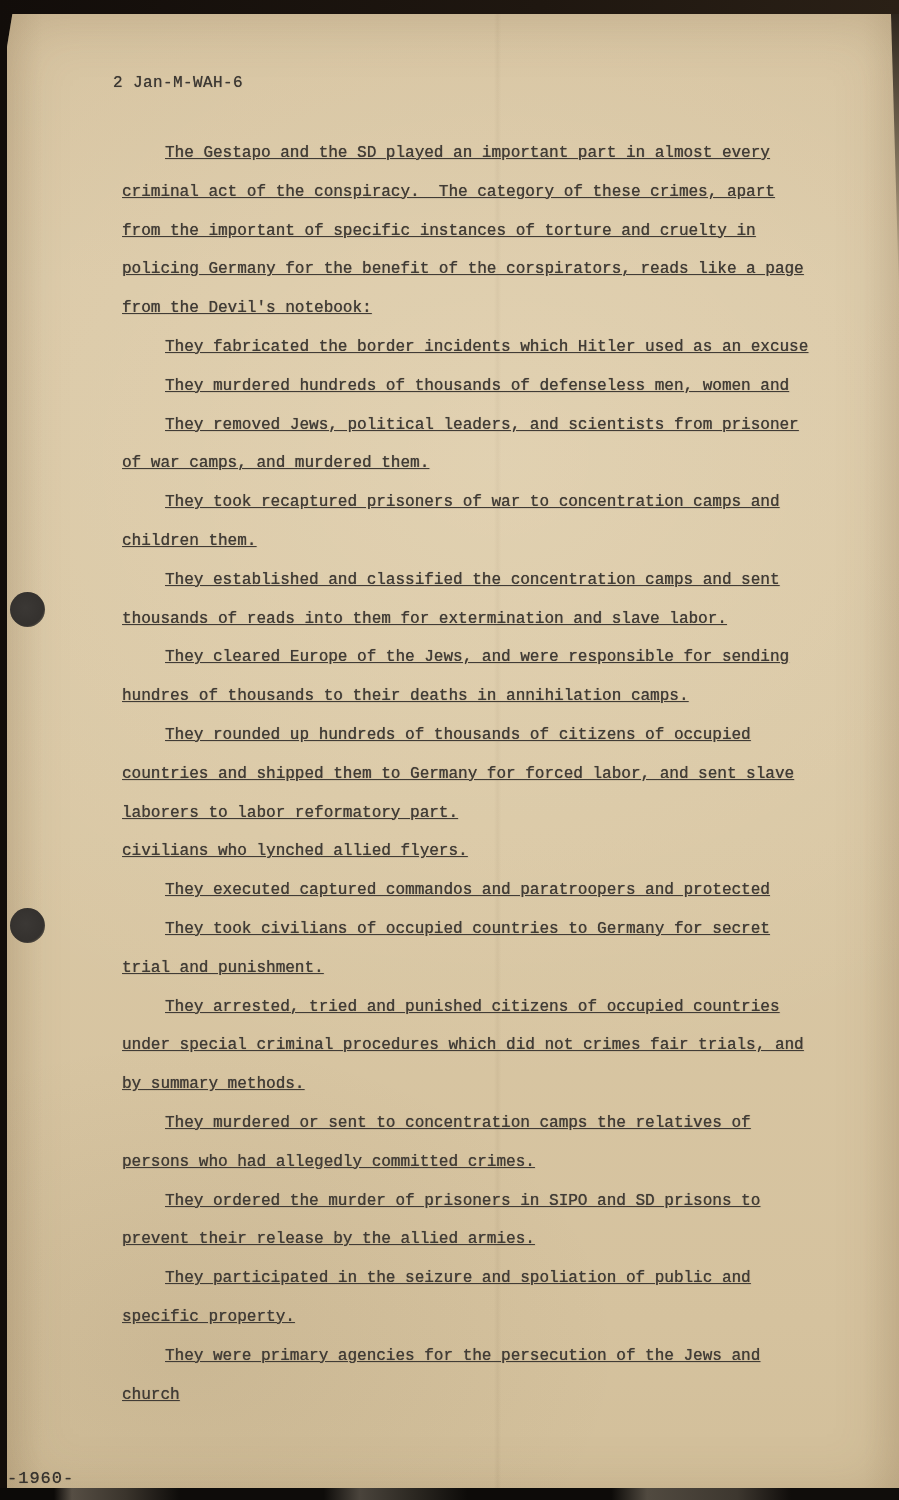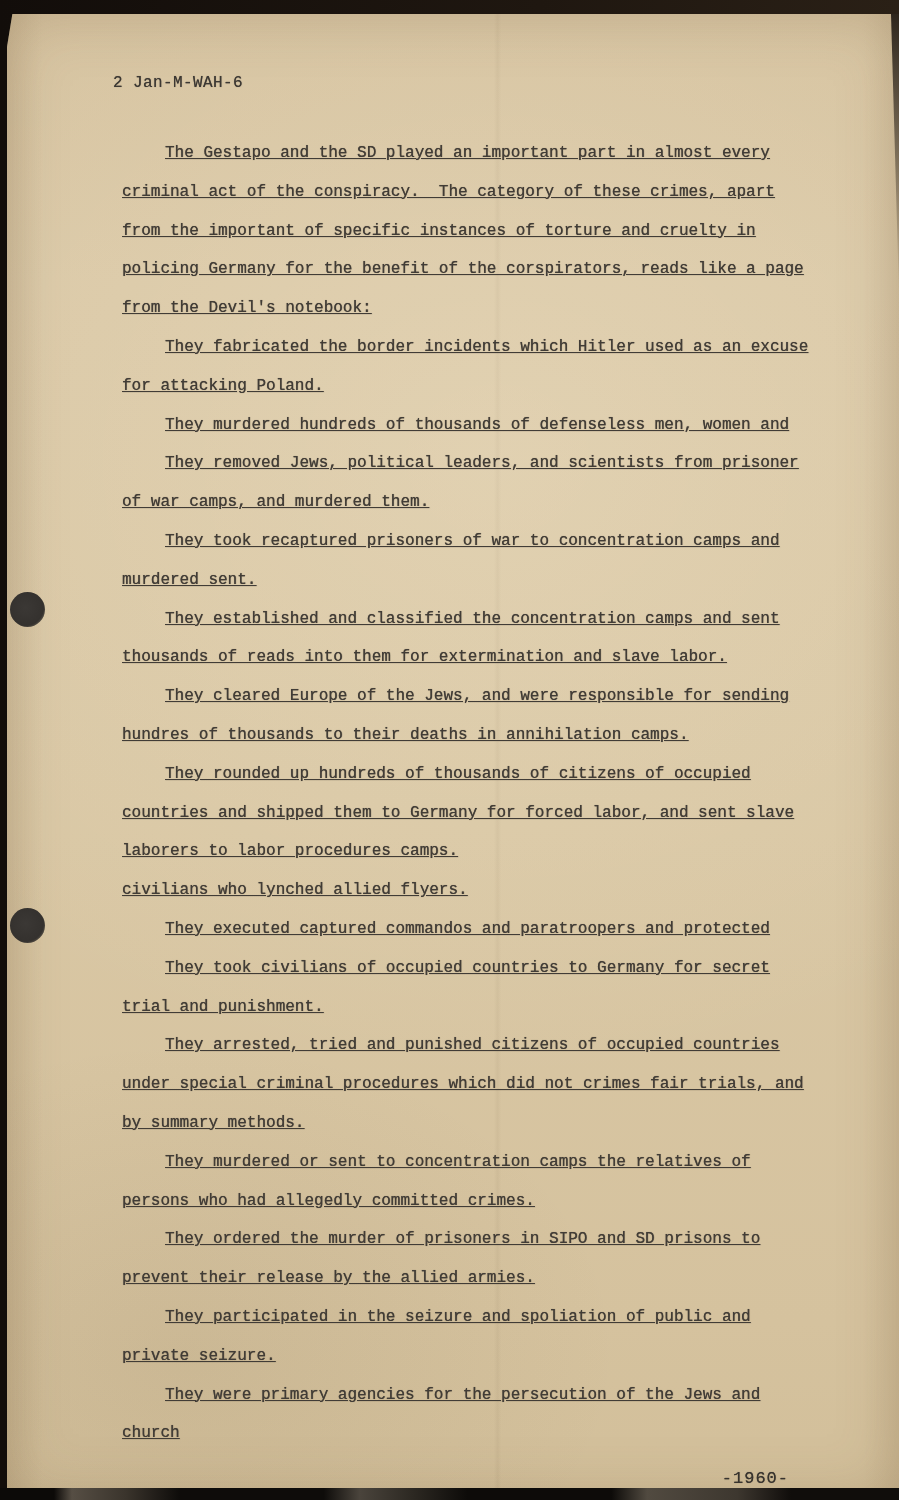--- a/index.html
+++ b/index.html
@@ -52,21 +52,21 @@
     white-space:pre;
   }
   .doc-body{
     position:absolute;left:115px;top:120px;width:712px;
     font-size:16px;line-height:38.8px;color:#413c36;
     text-shadow:0 0 0.7px rgba(55,50,44,0.75), 0.4px 0.4px 0 rgba(55,50,44,0.25);
   }
   .line{white-space:pre;height:38.8px;text-decoration:underline;}
   .line.first{text-indent:43px;}
   .page-number{
-    position:absolute;left:0;right:110px;top:1455px;text-align:right;
+    position:absolute;left:0;right:110px;top:1455px;text-align:left;
     font-size:17px;color:#37332e;letter-spacing:1px;
     text-shadow:0 0 0.7px rgba(45,41,36,0.85);
   }
 </style>
 </head>
 <body>
 
 <div class="scan-bg"></div>
 
 <div class="paper">
@@ -77,46 +77,45 @@
 
   <div class="doc-header">2 Jan-M-WAH-6</div>
 
   <div class="doc-body">
       <div class="line first">The Gestapo and the SD played an important part in almost every</div>
       <div class="line">criminal act of the conspiracy.  The category of these crimes, apart</div>
       <div class="line">from the important of specific instances of torture and cruelty in</div>
       <div class="line">policing Germany for the benefit of the corspirators, reads like a page</div>
       <div class="line">from the Devil's notebook:</div>
       <div class="line first">They fabricated the border incidents which Hitler used as an excuse</div>
-      <div class="line">for attacking Poland.</div>
       <div class="line first">They murdered hundreds of thousands of defenseless men, women and</div>
       <div class="line first">They removed Jews, political leaders, and scientists from prisoner</div>
       <div class="line">of war camps, and murdered them.</div>
       <div class="line first">They took recaptured prisoners of war to concentration camps and</div>
-      <div class="line">murdered sent.</div>
+      <div class="line">children them.</div>
       <div class="line first">They established and classified the concentration camps and sent</div>
       <div class="line">thousands of reads into them for extermination and slave labor.</div>
       <div class="line first">They cleared Europe of the Jews, and were responsible for sending</div>
       <div class="line">hundres of thousands to their deaths in annihilation camps.</div>
       <div class="line first">They rounded up hundreds of thousands of citizens of occupied</div>
       <div class="line">countries and shipped them to Germany for forced labor, and sent slave</div>
-      <div class="line">laborers to labor procedures camps.</div>
+      <div class="line">laborers to labor reformatory part.</div>
       <div class="line">civilians who lynched allied flyers.</div>
       <div class="line first">They executed captured commandos and paratroopers and protected</div>
       <div class="line first">They took civilians of occupied countries to Germany for secret</div>
       <div class="line">trial and punishment.</div>
       <div class="line first">They arrested, tried and punished citizens of occupied countries</div>
       <div class="line">under special criminal procedures which did not crimes fair trials, and</div>
       <div class="line">by summary methods.</div>
       <div class="line first">They murdered or sent to concentration camps the relatives of</div>
       <div class="line">persons who had allegedly committed crimes.</div>
       <div class="line first">They ordered the murder of prisoners in SIPO and SD prisons to</div>
       <div class="line">prevent their release by the allied armies.</div>
       <div class="line first">They participated in the seizure and spoliation of public and</div>
-      <div class="line">private seizure.</div>
+      <div class="line">specific property.</div>
       <div class="line first">They were primary agencies for the persecution of the Jews and</div>
       <div class="line">church</div>
     </div>
 
   <div class="page-number">-1960-</div>
 </div>
 
 <div class="bottom-band"></div>
 
 </body></html>

